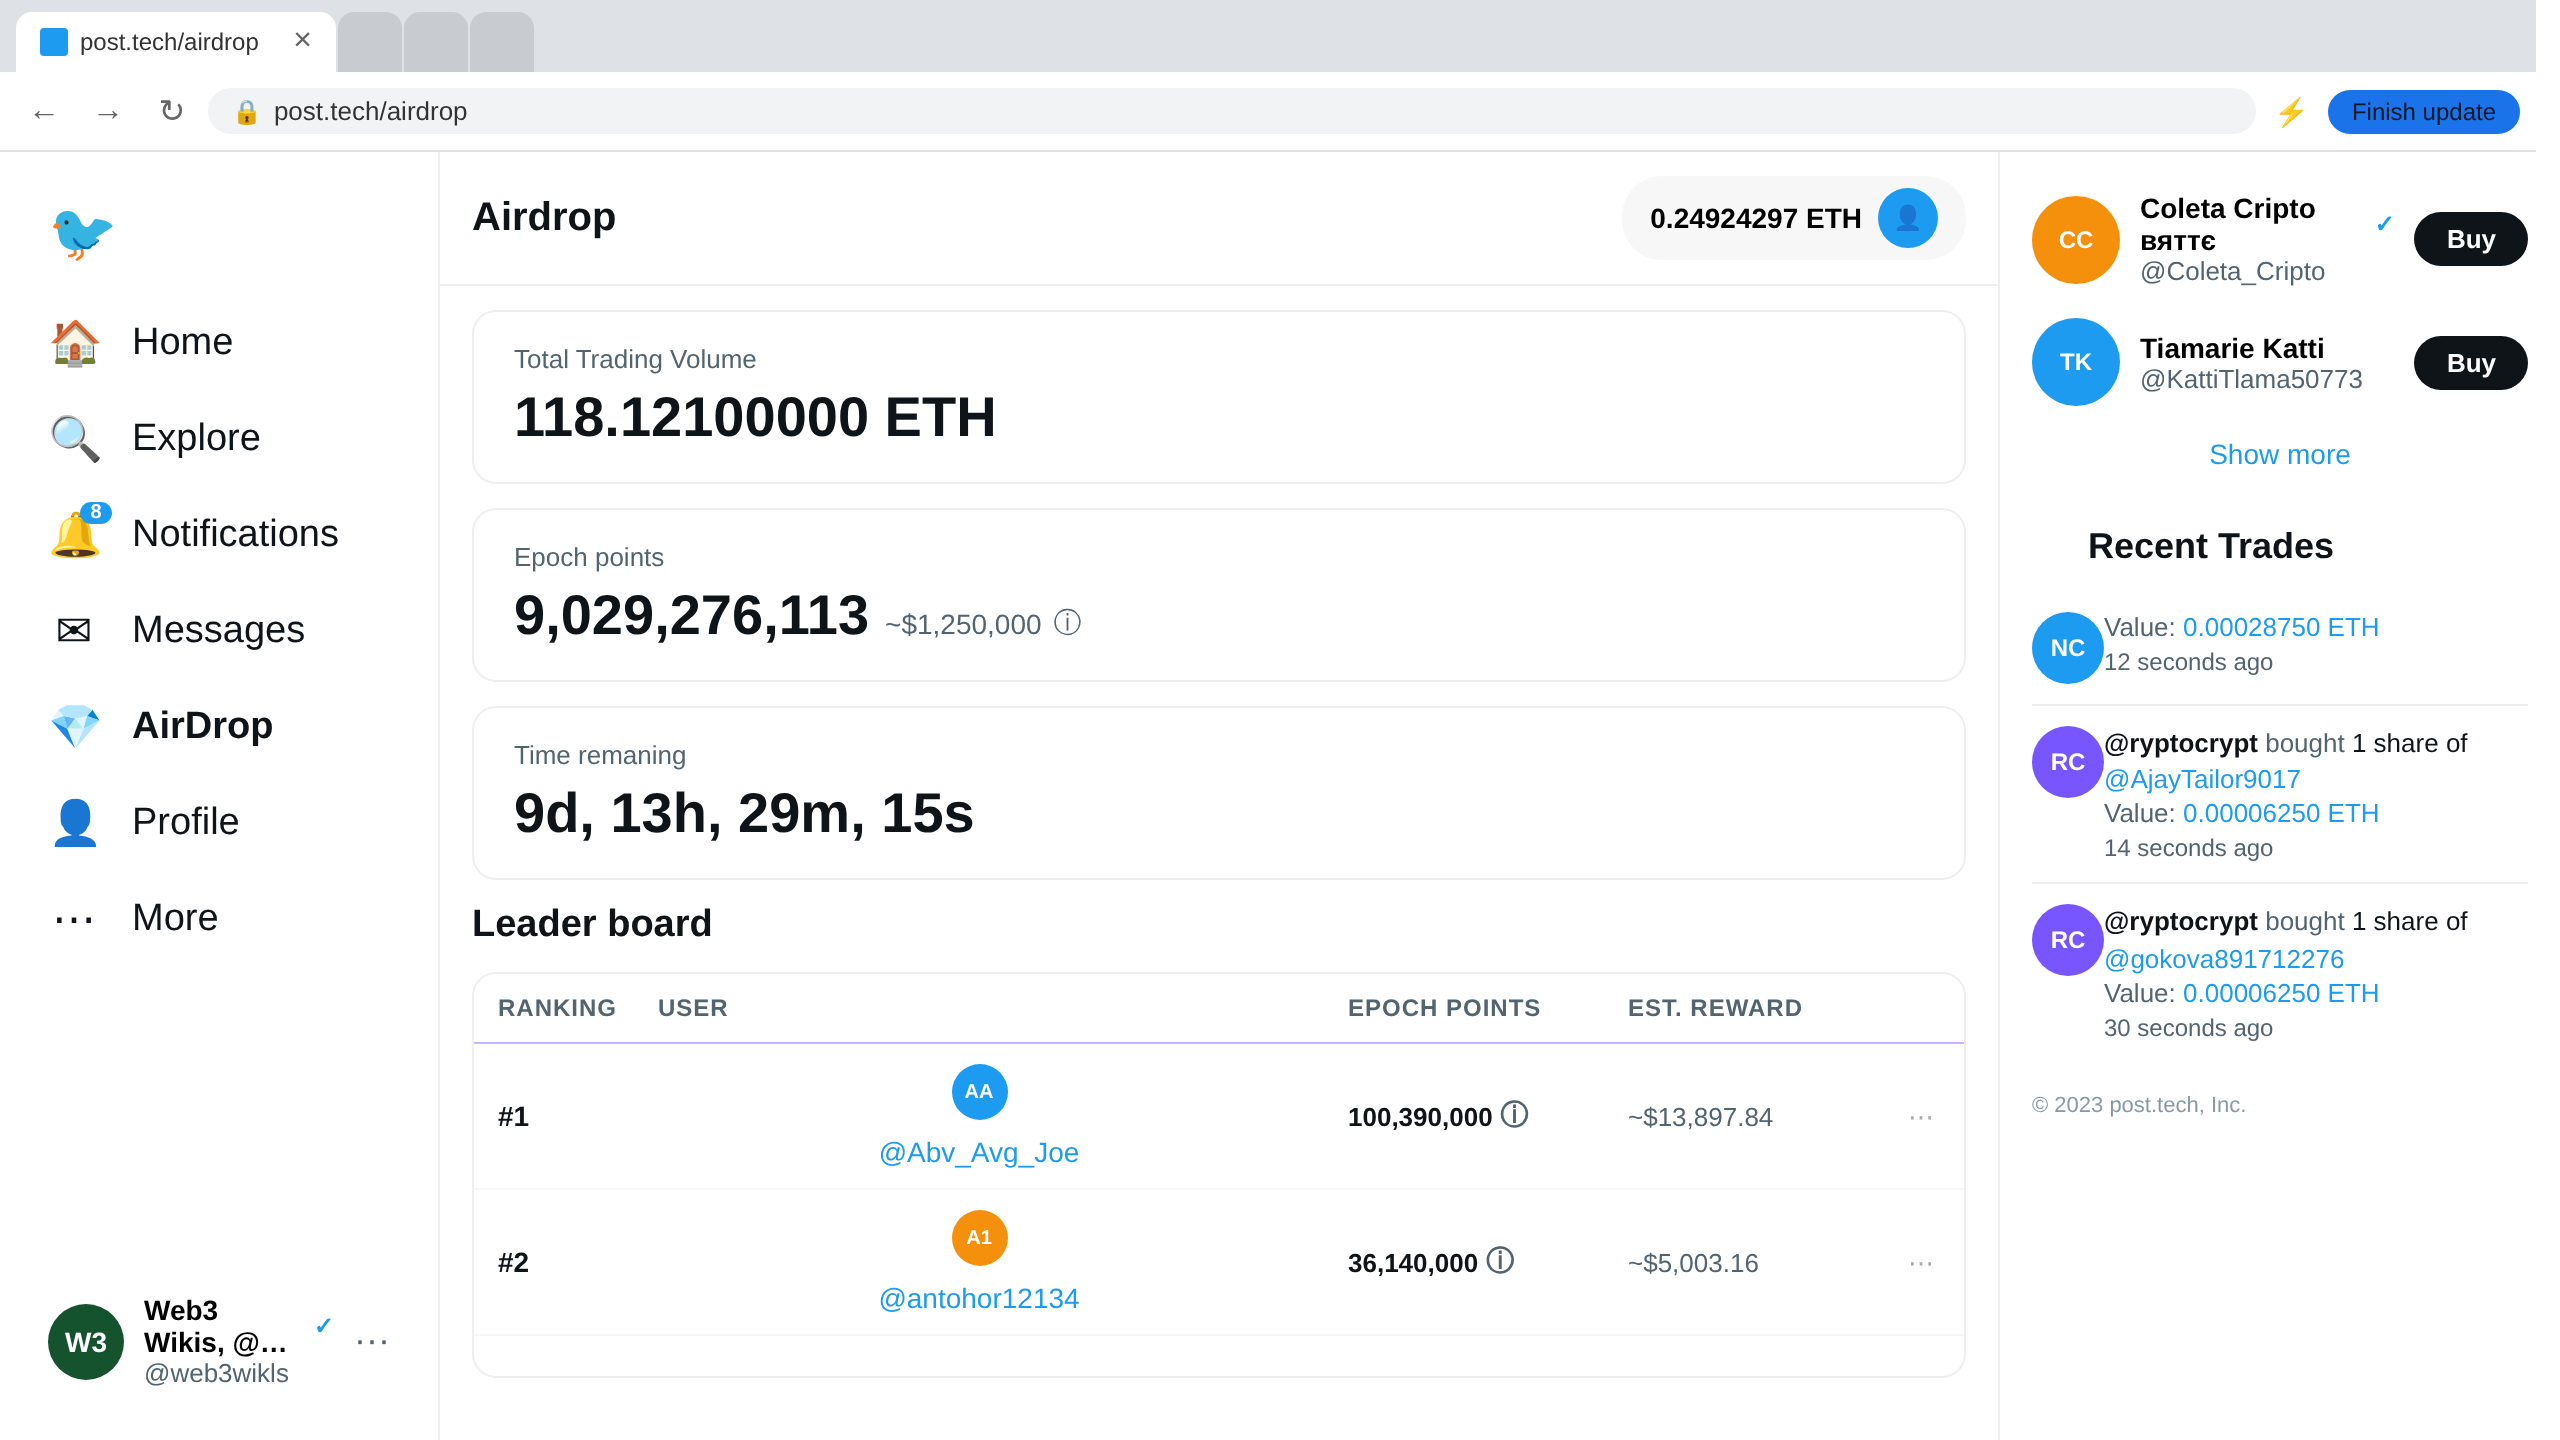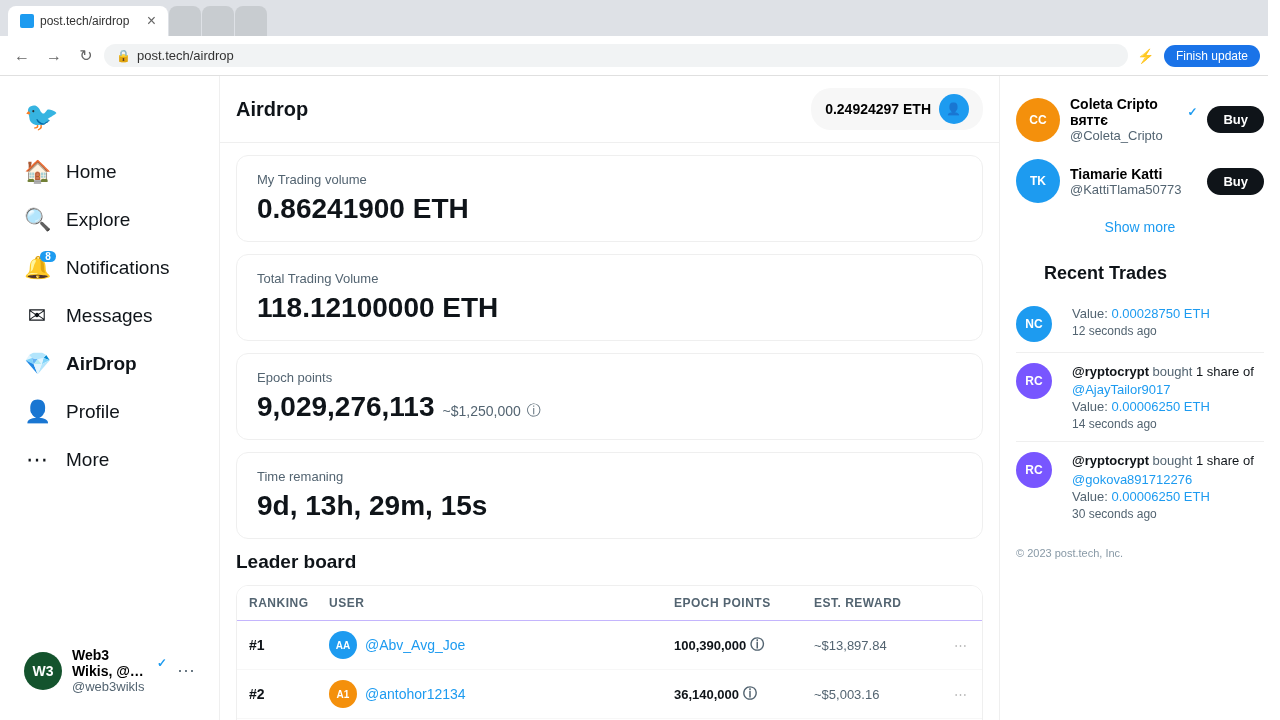--- a/index.html
+++ b/index.html
@@ -14,21 +14,21 @@
     .tab-close { color: #666; font-size: 16px; cursor: pointer; }
     .other-tabs { display: flex; gap: 1px; }
     .other-tab { width: 32px; height: 30px; background: #c8ccd0; border-radius: 8px 8px 0 0; }
     .nav-bar { display: flex; align-items: center; height: 40px; background: #fff; padding: 0 8px; gap: 4px; border-bottom: 1px solid #e0e0e0; }
     .nav-btn { width: 28px; height: 28px; display: flex; align-items: center; justify-content: center; border-radius: 50%; cursor: pointer; color: #666; font-size: 16px; border: none; background: none; }
     .address-bar { flex: 1; background: #f1f3f4; border-radius: 20px; padding: 4px 12px; font-size: 13px; color: #333; display: flex; align-items: center; gap: 6px; }
     .address-lock { color: #1a73e8; font-size: 12px; }
     .address-text { color: #333; }
     .nav-actions { display: flex; gap: 4px; align-items: center; }
     .nav-action-btn { width: 28px; height: 28px; border-radius: 50%; background: none; border: none; cursor: pointer; display: flex; align-items: center; justify-content: center; color: #666; font-size: 14px; }
-    .finish-update { background: #1a73e8; color: #ffffff; border: none; border-radius: 16px; padding: 4px 12px; font-size: 12px; cursor: pointer; }
+    .finish-update { background: #1a73e8; color: #0f172a; border: none; border-radius: 16px; padding: 4px 12px; font-size: 12px; cursor: pointer; }
 
     
     .app-container { display: flex; width: 1280px; margin-top: 76px; height: calc(720px - 76px); }
 
     
     .sidebar { width: 220px; padding: 16px 12px; display: flex; flex-direction: column; border-right: 1px solid #efefef; flex-shrink: 0; }
     .sidebar-logo { display: flex; align-items: center; padding: 8px 12px; margin-bottom: 8px; }
     .logo-bird { color: #1a8cd8; font-size: 28px; }
     .sidebar-nav { display: flex; flex-direction: column; gap: 2px; flex: 1; }
     .nav-item { display: flex; align-items: center; gap: 16px; padding: 10px 12px; border-radius: 24px; cursor: pointer; color: #0f1419; font-size: 19px; transition: background 0.1s; text-decoration: none; }
@@ -62,21 +62,21 @@
     
     .leaderboard { padding: 0 16px 16px; }
     .leaderboard-title { font-size: 19px; font-weight: 700; color: #0f1419; margin-bottom: 12px; }
     .lb-table { width: 100%; border: 1px solid #efefef; border-radius: 12px; overflow: hidden; }
     .lb-header { display: grid; grid-template-columns: 80px 1fr 140px 140px 40px; background: #fff; border-bottom: 1px solid #c4b5fd; }
     .lb-header-cell { padding: 10px 12px; font-size: 12px; font-weight: 600; color: #536471; text-transform: uppercase; letter-spacing: 0.5px; }
     .lb-row { display: grid; grid-template-columns: 80px 1fr 140px 140px 40px; border-bottom: 1px solid #f7f7f7; align-items: center; }
     .lb-row:last-child { border-bottom: none; }
     .lb-cell { padding: 10px 12px; font-size: 13px; color: #0f1419; }
     .lb-cell.rank { font-weight: 700; font-size: 14px; }
-    .lb-cell.user { display: flex; align-items: center; gap: 8px; }
+    .lb-cell.user { display: flex; align-items: center; gap: 8px; flex-direction: column; }
     .lb-cell.points { font-weight: 600; display: flex; align-items: center; gap: 4px; }
     .lb-cell.reward { color: #536471; }
     .user-mini-avatar { width: 28px; height: 28px; border-radius: 50%; background: #ccc; display: flex; align-items: center; justify-content: center; font-size: 10px; color: #fff; font-weight: bold; flex-shrink: 0; }
     .user-link { color: #1d9bf0; text-decoration: none; font-size: 14px; }
     .lb-cell.info { color: #aaa; cursor: pointer; display: flex; align-items: center; }
 
     
     .right-sidebar { width: 280px; padding: 12px 16px; flex-shrink: 0; overflow-y: auto; }
     .follow-section { margin-bottom: 20px; }
     .follow-item { display: flex; align-items: center; gap: 10px; padding: 8px 0; }
@@ -90,21 +90,21 @@
     .recent-trades { }
     .section-title { font-size: 18px; font-weight: 700; color: #0f1419; margin-bottom: 12px; margin-left: 28px; }
     .trade-item { padding: 10px 0; border-bottom: 1px solid #efefef; }
     .trade-item:last-child { border-bottom: none; }
     .trade-text { font-size: 13px; color: #0f1419; line-height: 1.4; }
     .trade-user { color: #0f1419; font-weight: 600; }
     .trade-action { color: #536471; }
     .trade-link { color: #1d9bf0; text-decoration: none; }
     .trade-meta { font-size: 12px; color: #536471; margin-top: 3px; }
     .trade-value { font-size: 13px; color: #536471; }
-    .trade-avatar-wrap { display: flex; gap: 20px; align-items: flex-start; justify-content: center; }
+    .trade-avatar-wrap { display: flex; gap: 0; align-items: flex-start; justify-content: center; }
     .trade-avatar { width: 36px; height: 36px; border-radius: 50%; background: #ccc; flex-shrink: 0; display: flex; align-items: center; justify-content: center; font-size: 12px; color: #fff; font-weight: bold; }
     .trade-content { flex: 1; }
 
     .footer-copy { font-size: 11px; color: #8899a6; text-align: left; padding: 16px 0; }
 
     
     ::-webkit-scrollbar { width: 4px; }
     ::-webkit-scrollbar-thumb { background: #ccc; border-radius: 4px; }
 
     
@@ -199,24 +199,20 @@
   <main class="main-content">
     <div class="airdrop-header">
       <h1 class="airdrop-title">Airdrop</h1>
       <div class="eth-balance">
         <span>0.24924297 ETH</span>
         <div class="eth-avatar av-blue">👤</div>
       </div>
     </div>
 
     <div class="stats-cards">
-      <div class="stat-card">
-        <div class="stat-label">My Trading volume</div>
-        <div class="stat-value">0.86241900 ETH</div>
-      </div>
       <div class="stat-card">
         <div class="stat-label">Total Trading Volume</div>
         <div class="stat-value">118.12100000 ETH</div>
       </div>
       <div class="stat-card">
         <div class="stat-label">Epoch points</div>
         <div style="display:flex; align-items:baseline; gap:8px;">
           <div class="stat-value">9,029,276,113</div>
           <div class="epoch-sub">
             <span>~$1,250,000</span>

